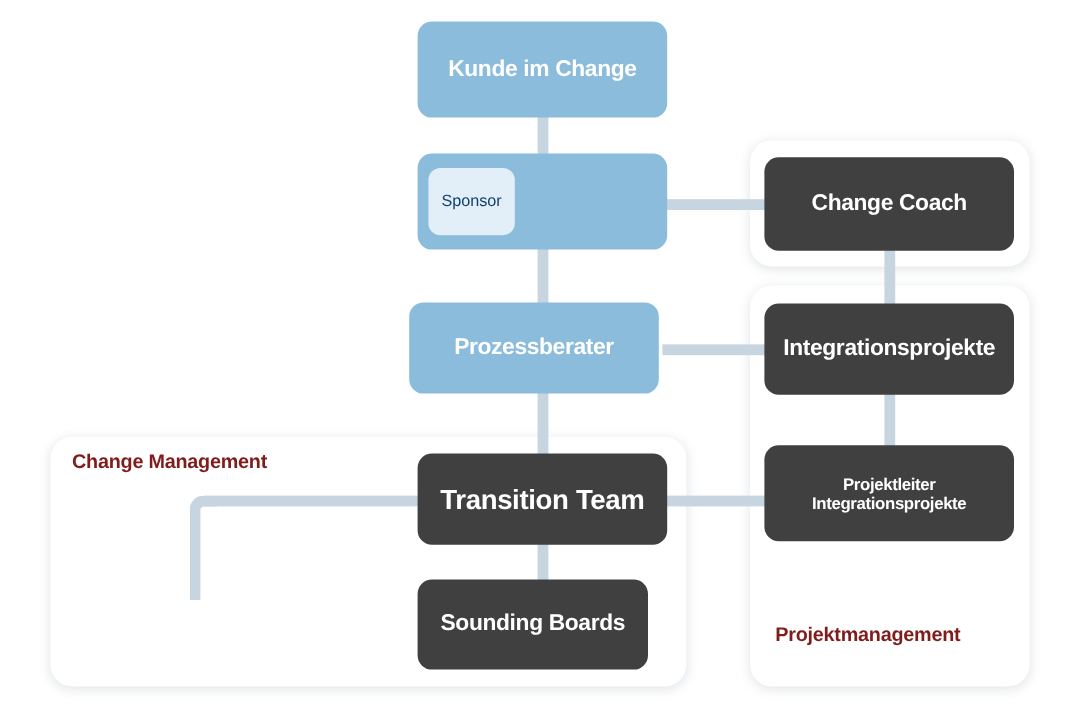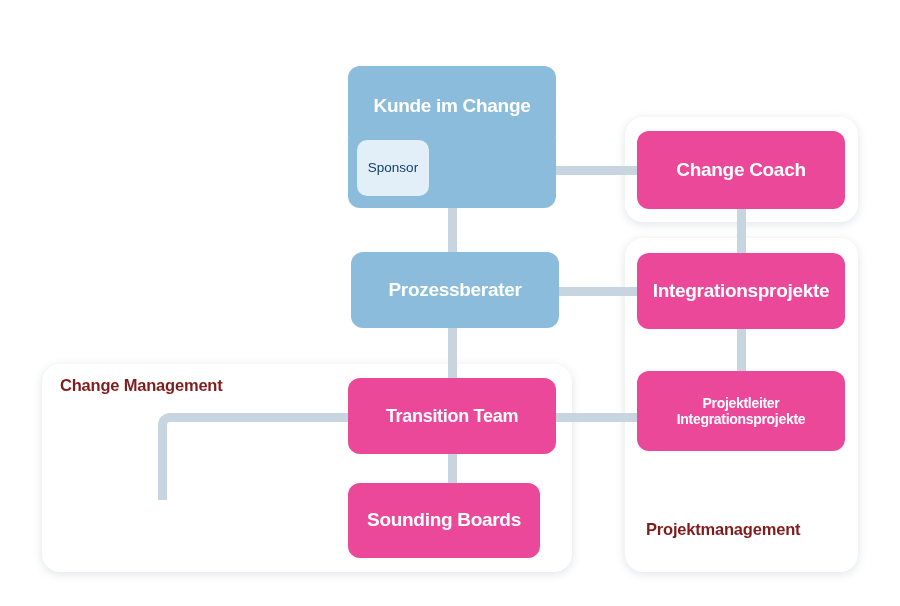--- a/index.html
+++ b/index.html
@@ -58,21 +58,21 @@
     font-weight: bold;
     letter-spacing: -0.3px;
     line-height: 1.16;
     box-sizing: border-box;
   }
   .node.light {
     background: #8BBCDB;
     color: #ffffff;
   }
   .node.dark {
-    background: #ec4899;
+    background: #404040;
     color: #ffffff;
   }
   .node-label {
     display: block;
     white-space: pre-line;
   }
 
   
   .node.has-chip {
     justify-content: flex-end;
@@ -116,43 +116,43 @@
 
   <div class="conn" style="left:737px; top:328px; width:9px; height:50px;"></div>
 
   <div class="conn" style="left:552px; top:413px; width:92px; height:9px;"></div>
 
   <div class="conn" style="left:448px; top:453px; width:9px; height:38px;"></div>
 
   <div class="conn" style="left:170px; top:413px; width:185px; height:9px;"></div>
   <div class="conn-elbow" style="left:158px; top:413px; width:14px; height:78px;"></div>
 
-  <div class="node light" style="left:348px; top:18px; width:208px; height:80px; font-size:19px;margin-top:48px;">
+  <div class="node light" style="left:348px; top:18px; width:208px; height:80px; font-size:19px;">
     <span class="node-label">Kunde im Change</span>
   </div>
 
   <div class="node light has-chip" style="left:348px; top:128px; width:208px; height:80px; font-size:19px;">
     <div class="chip" style="left:9px; top:12px; width:72px; height:56px;">
       <span class="node-label">Sponsor</span>
     </div>
   </div>
 
   <div class="node dark" style="left:637px; top:131px; width:208px; height:78px; font-size:19px;">
     <span class="node-label">Change Coach</span>
   </div>
 
-  <div class="node light" style="left:351px; top:252px; width:208px; height:76px; font-size:19px;">
+  <div class="node light" style="left:341px; top:252px; width:208px; height:76px; font-size:19px;">
     <span class="node-label">Prozessberater</span>
   </div>
 
   <div class="node dark" style="left:637px; top:253px; width:208px; height:76px; font-size:19px;">
     <span class="node-label">Integrationsprojekte</span>
   </div>
 
-  <div class="node dark" style="left:348px; top:378px; width:208px; height:76px; font-size:18px;">
+  <div class="node dark" style="left:348px; top:378px; width:208px; height:76px; font-size:23px;">
     <span class="node-label">Transition Team</span>
   </div>
 
   <div class="node dark" style="left:637px; top:371px; width:208px; height:80px; font-size:14px;">
     <span class="node-label">Projektleiter
 Integrationsprojekte</span>
   </div>
 
 
   <div class="node dark" style="left:348px; top:483px; width:192px; height:75px; font-size:19px;">

